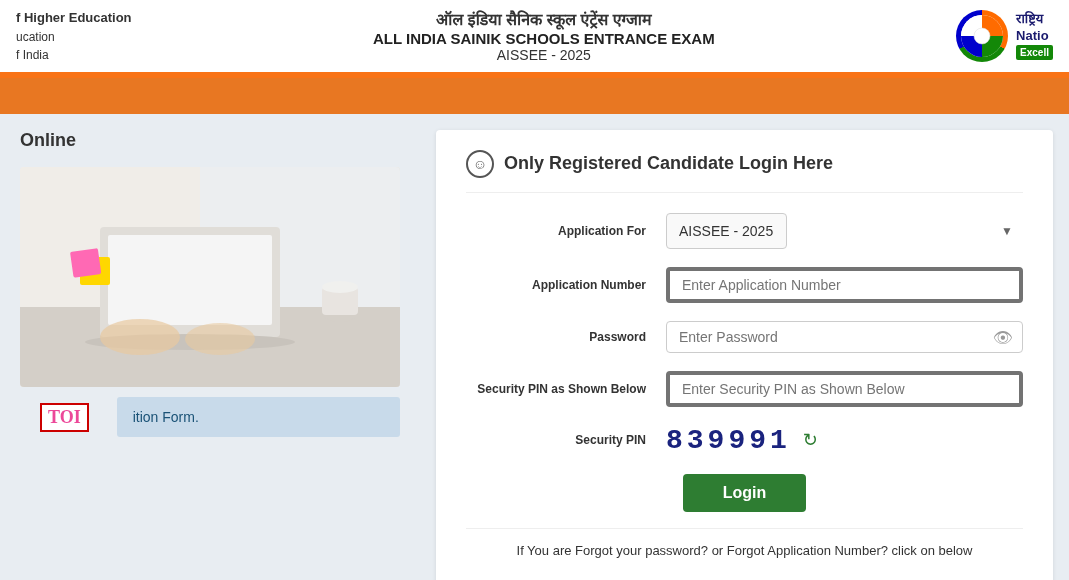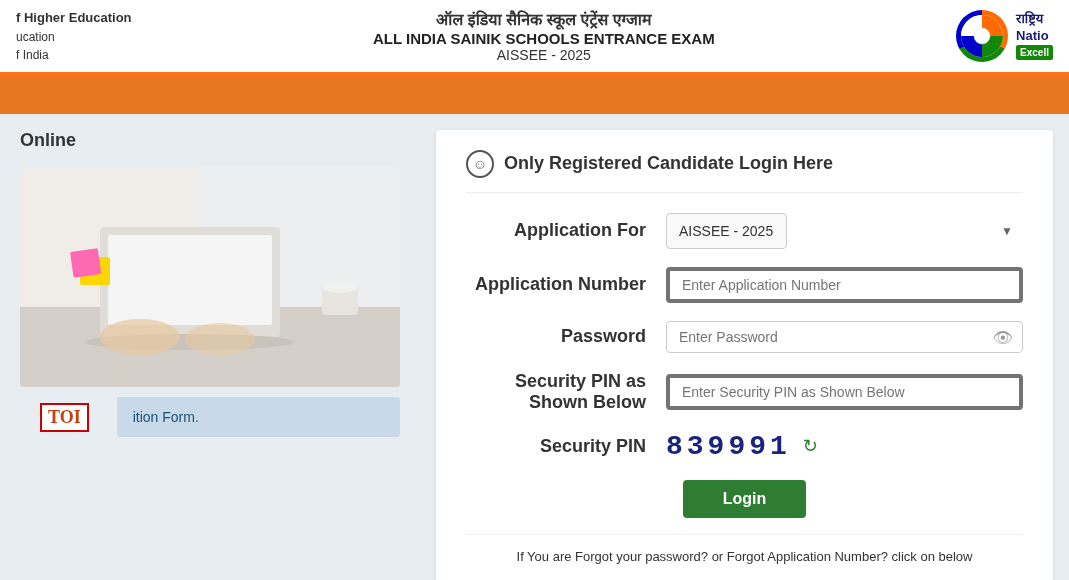--- a/index.html
+++ b/index.html
@@ -115,21 +115,21 @@
     }
 
     .toi-badge {
       display: inline-flex;
       align-items: center;
       background: #fff;
       border: 2px solid #cc0000;
       padding: 2px 6px;
       margin: 8px 20px;
     }
-    .toi-text { color: #c2410c; font-size: 18px; font-weight: bold; font-family: serif; }
+    .toi-text { color: #ec4899; font-size: 18px; font-weight: bold; font-family: serif; }
 
     .left-links { margin: 4px 0; }
     .left-link-item {
       background: #c8daea;
       margin: 6px 20px;
       padding: 12px 16px;
       border-radius: 3px;
       font-size: 14px;
       color: #1a5276;
       cursor: pointer;
@@ -170,21 +170,21 @@
 
     .form-row {
       display: flex;
       align-items: center;
       margin-bottom: 18px;
     }
     .form-label {
       width: 200px;
       text-align: right;
       padding-right: 20px;
-      font-size: 18px;
+      font-size: 12px;
       font-weight: bold;
       color: #333;
     }
     .form-input {
       flex: 1;
       height: 36px;
       border: 4px solid #737373;
       border-radius: 4px;
       padding: 0 12px;
       font-size: 14px;

